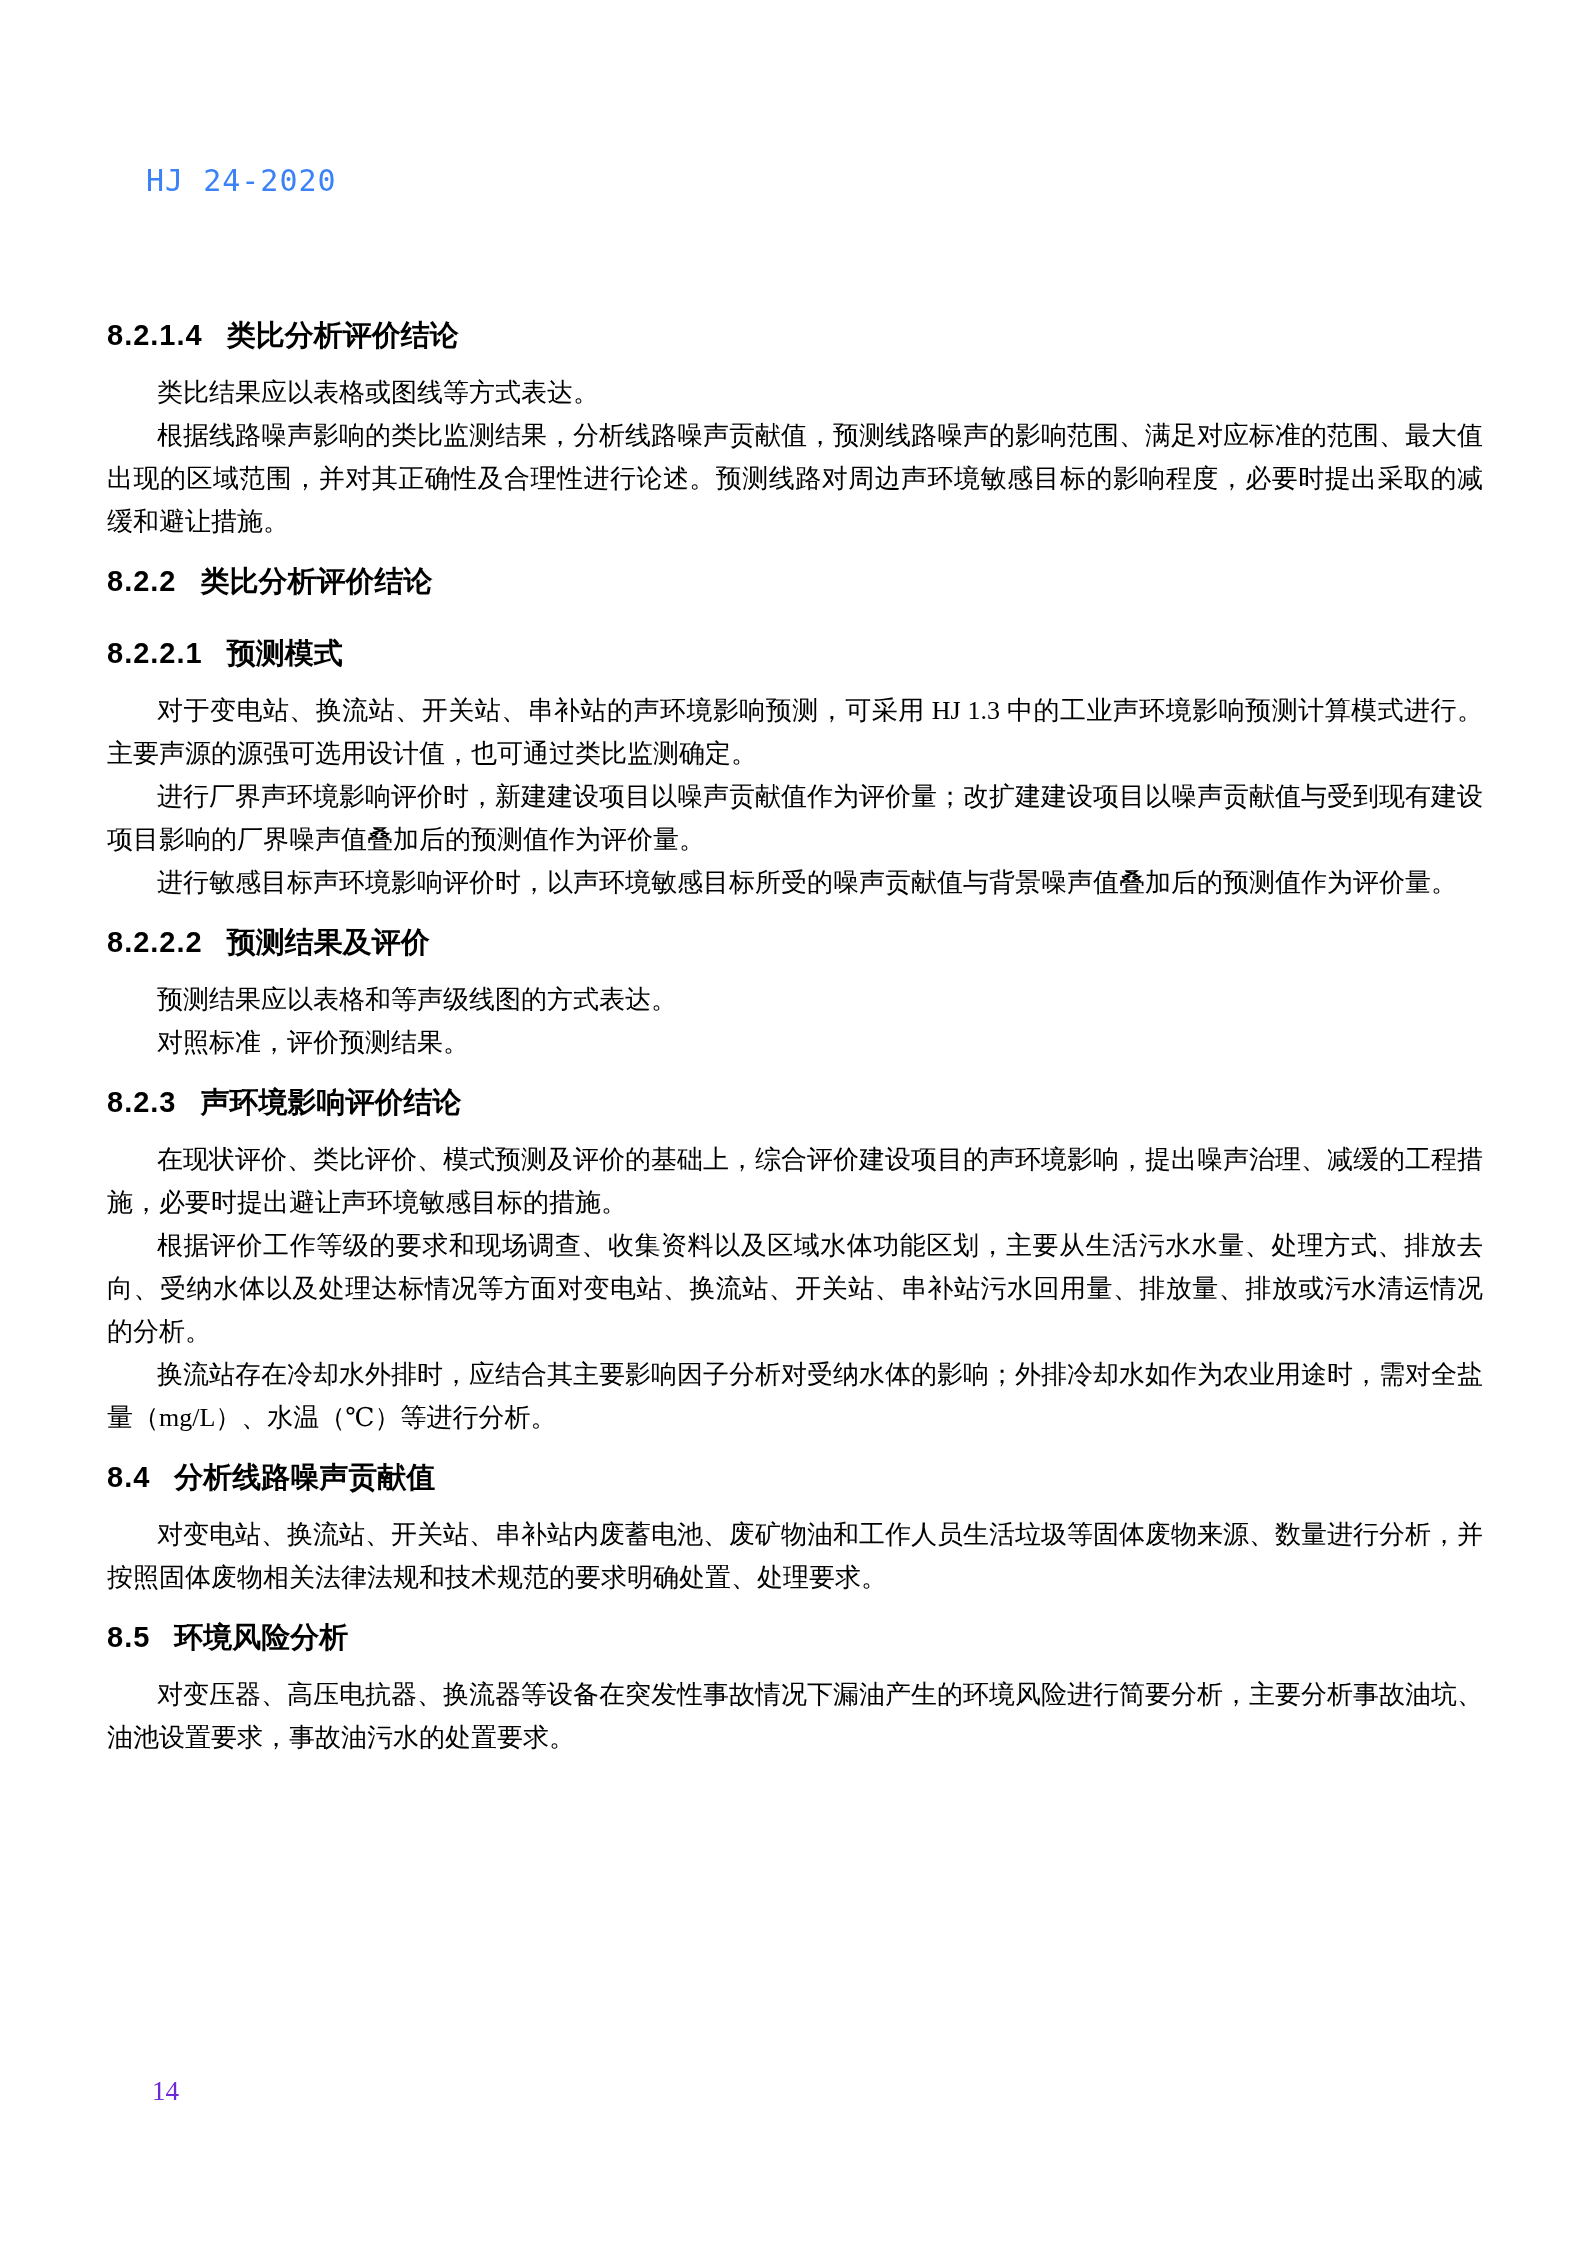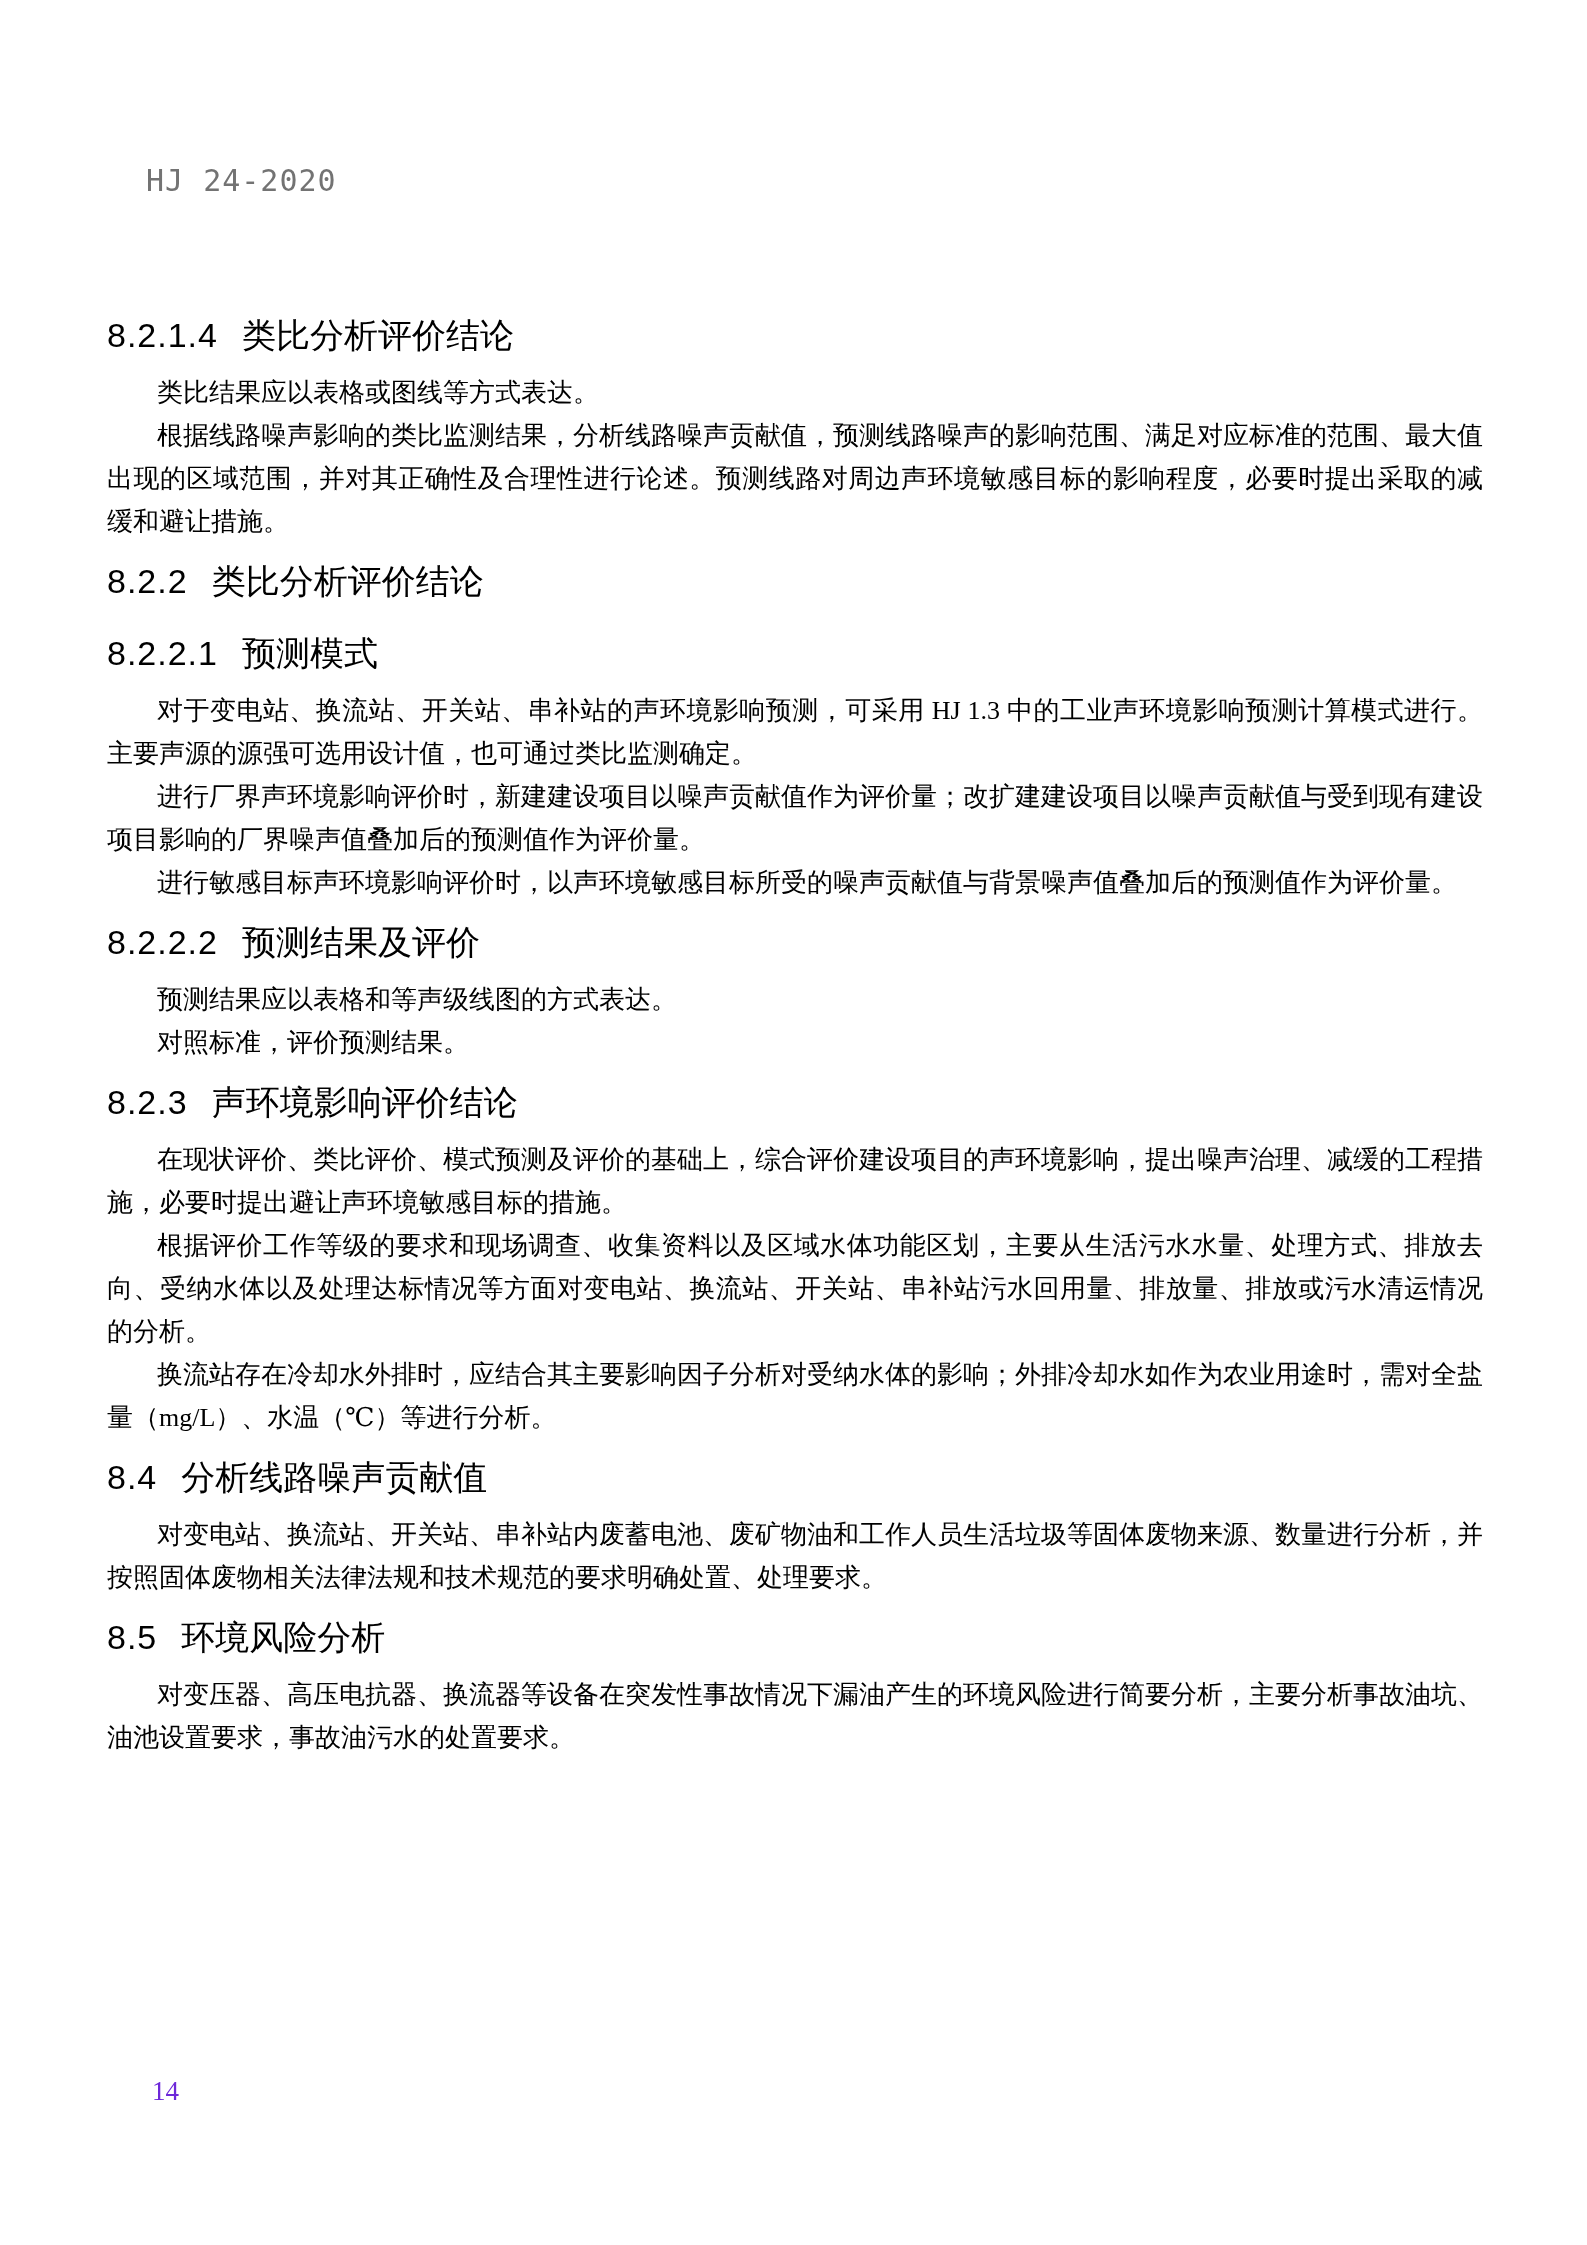--- a/index.html
+++ b/index.html
@@ -20,33 +20,33 @@
     inset: 0;
     background: #ffffff;
   }
   .doc-header {
     position: absolute;
     left: 146px;
     top: 163px;
     font-family: "DejaVu Sans Mono", monospace;
     font-size: 30px;
     letter-spacing: 1px;
-    color: #737373;
+    color: #3b82f6;
     white-space: nowrap;
   }
   .content {
     position: absolute;
     left: 107px;
     top: 297px;
     width: 1376px;
   }
   .heading {
     font-family: "Liberation Sans", "DejaVu Sans", sans-serif;
-    font-weight: 400;
-    font-size: 34px;
+    font-weight: 700;
+    font-size: 29px;
     line-height: 44px;
     margin: 16px 0 14px 0;
     white-space: nowrap;
   }
   .heading + .heading {
     margin-top: 28px;
   }
   .h-num {
     margin-right: 24px;
     letter-spacing: 1px;

